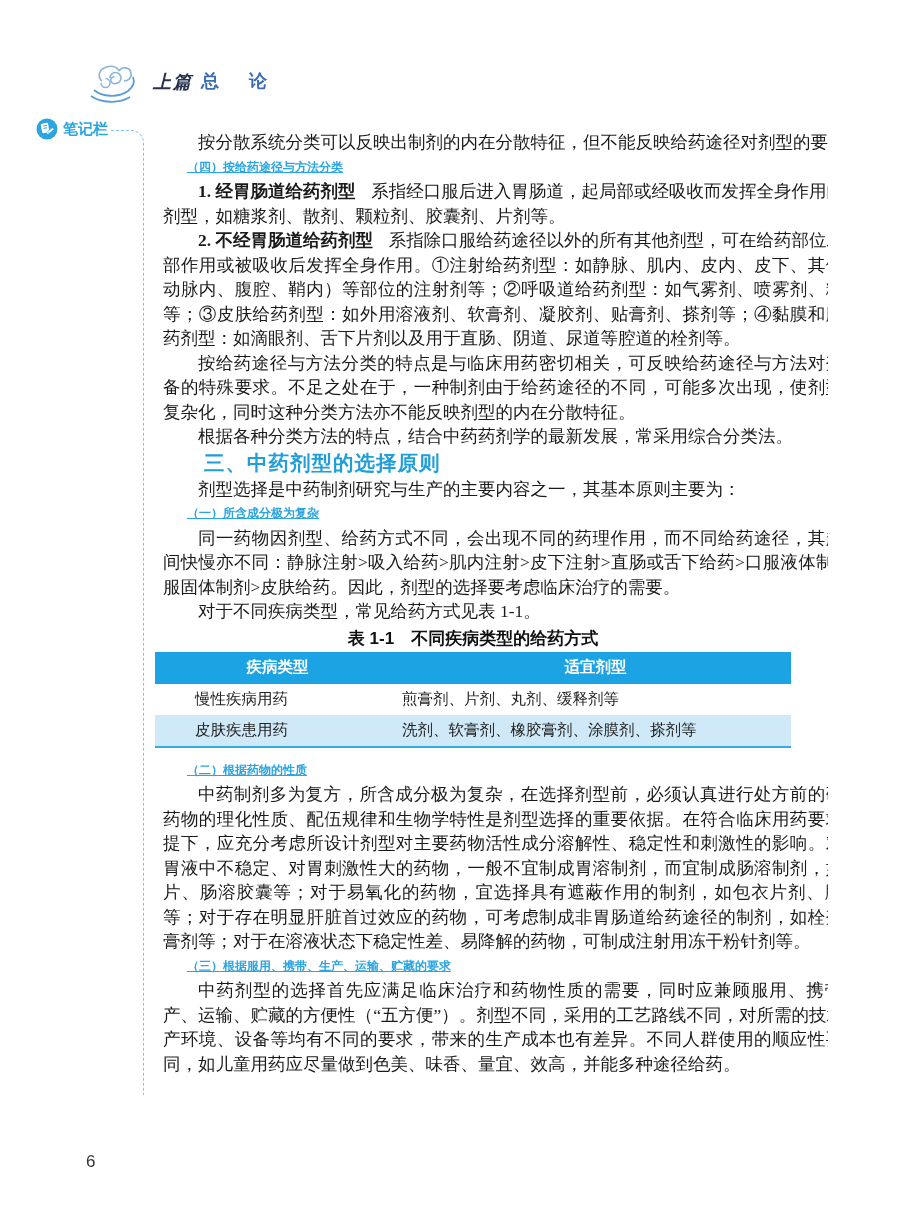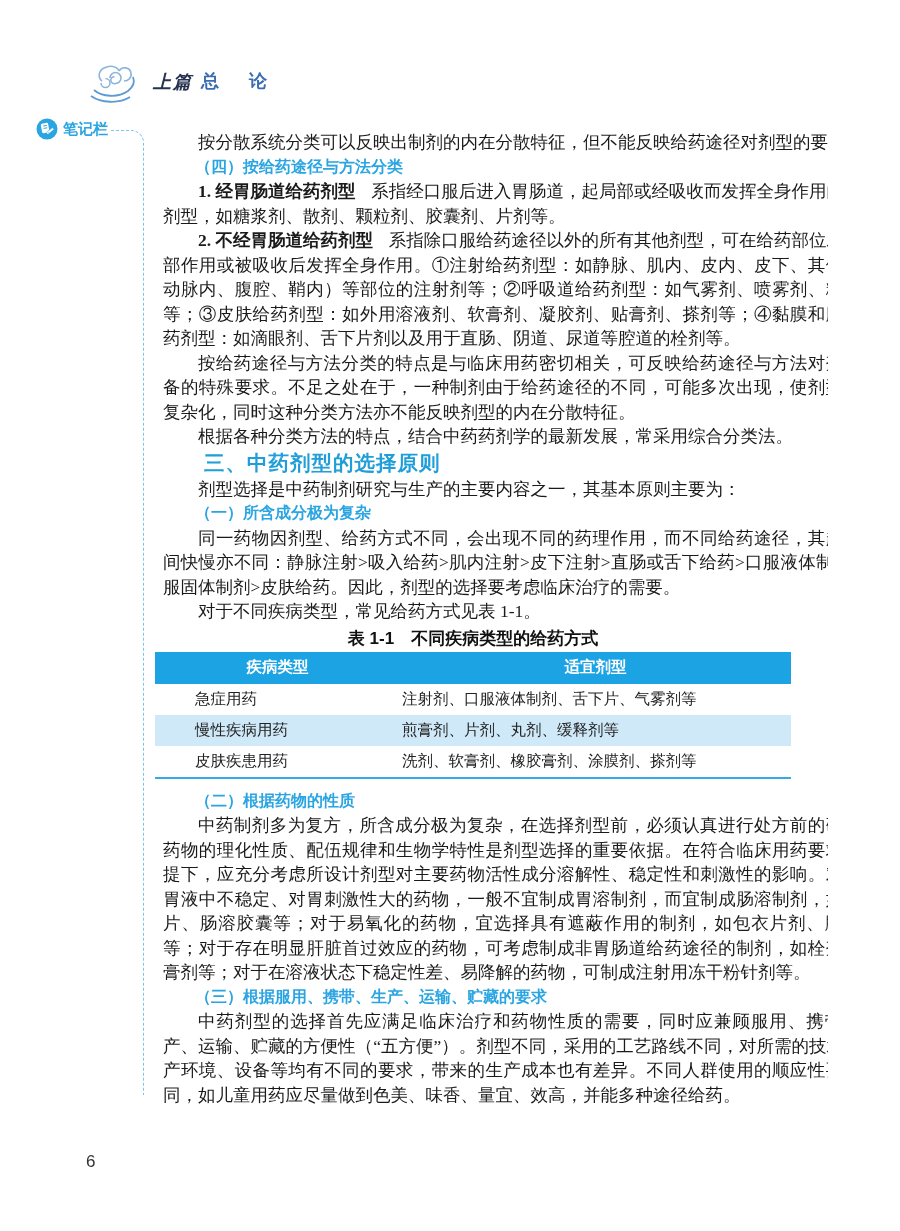--- a/index.html
+++ b/index.html
@@ -40,22 +40,22 @@
   }
   
   .content{
     position:absolute;left:163px;top:130px;width:716px;
     font-size:17.5px;line-height:24.5px;text-align:justify;
   }
   .content p{margin:0;text-indent:2em;}
   .content p b{font-weight:bold;margin-right:.9em;}
   .subhead{
     font-family:"Liberation Sans","DejaVu Sans",sans-serif;
-    font-size:16px;font-weight:bold;color:#2aa5e2;
-    line-height:24.5px;margin:2px 0 1px 0;text-indent:0;
+    font-size:12px;font-weight:bold;color:#2aa5e2;
+    line-height:24.5px;margin:2px 0 1px 0;text-indent:0;text-decoration:underline;
   }
   .majorhead{
     font-size:20.5px;font-weight:bold;color:#1f9ed9;
     line-height:28px;margin:12px 0 6px 0;text-indent:0;
     letter-spacing:1px;
   }
   
   .tablewrap{margin:0 0 10px -8px;width:636px;}
   .tbl-caption{
     font-family:"Liberation Sans","DejaVu Sans",sans-serif;
@@ -143,24 +143,20 @@
       <div class="tbl-caption">表 1-1　不同疾病类型的给药方式</div>
       <table class="drug-table">
         <thead>
           <tr>
             <th class="col1">疾病类型</th>
             <th class="col2">适宜剂型</th>
           </tr>
         </thead>
         <tbody>
           <tr>
-            <td class="col1">急症用药</td>
-            <td class="col2">注射剂、口服液体制剂、舌下片、气雾剂等</td>
-          </tr>
-          <tr>
             <td class="col1">慢性疾病用药</td>
             <td class="col2">煎膏剂、片剂、丸剂、缓释剂等</td>
           </tr>
           <tr>
             <td class="col1">皮肤疾患用药</td>
             <td class="col2">洗剂、软膏剂、橡胶膏剂、涂膜剂、搽剂等</td>
           </tr>
         </tbody>
       </table>
     </div>

